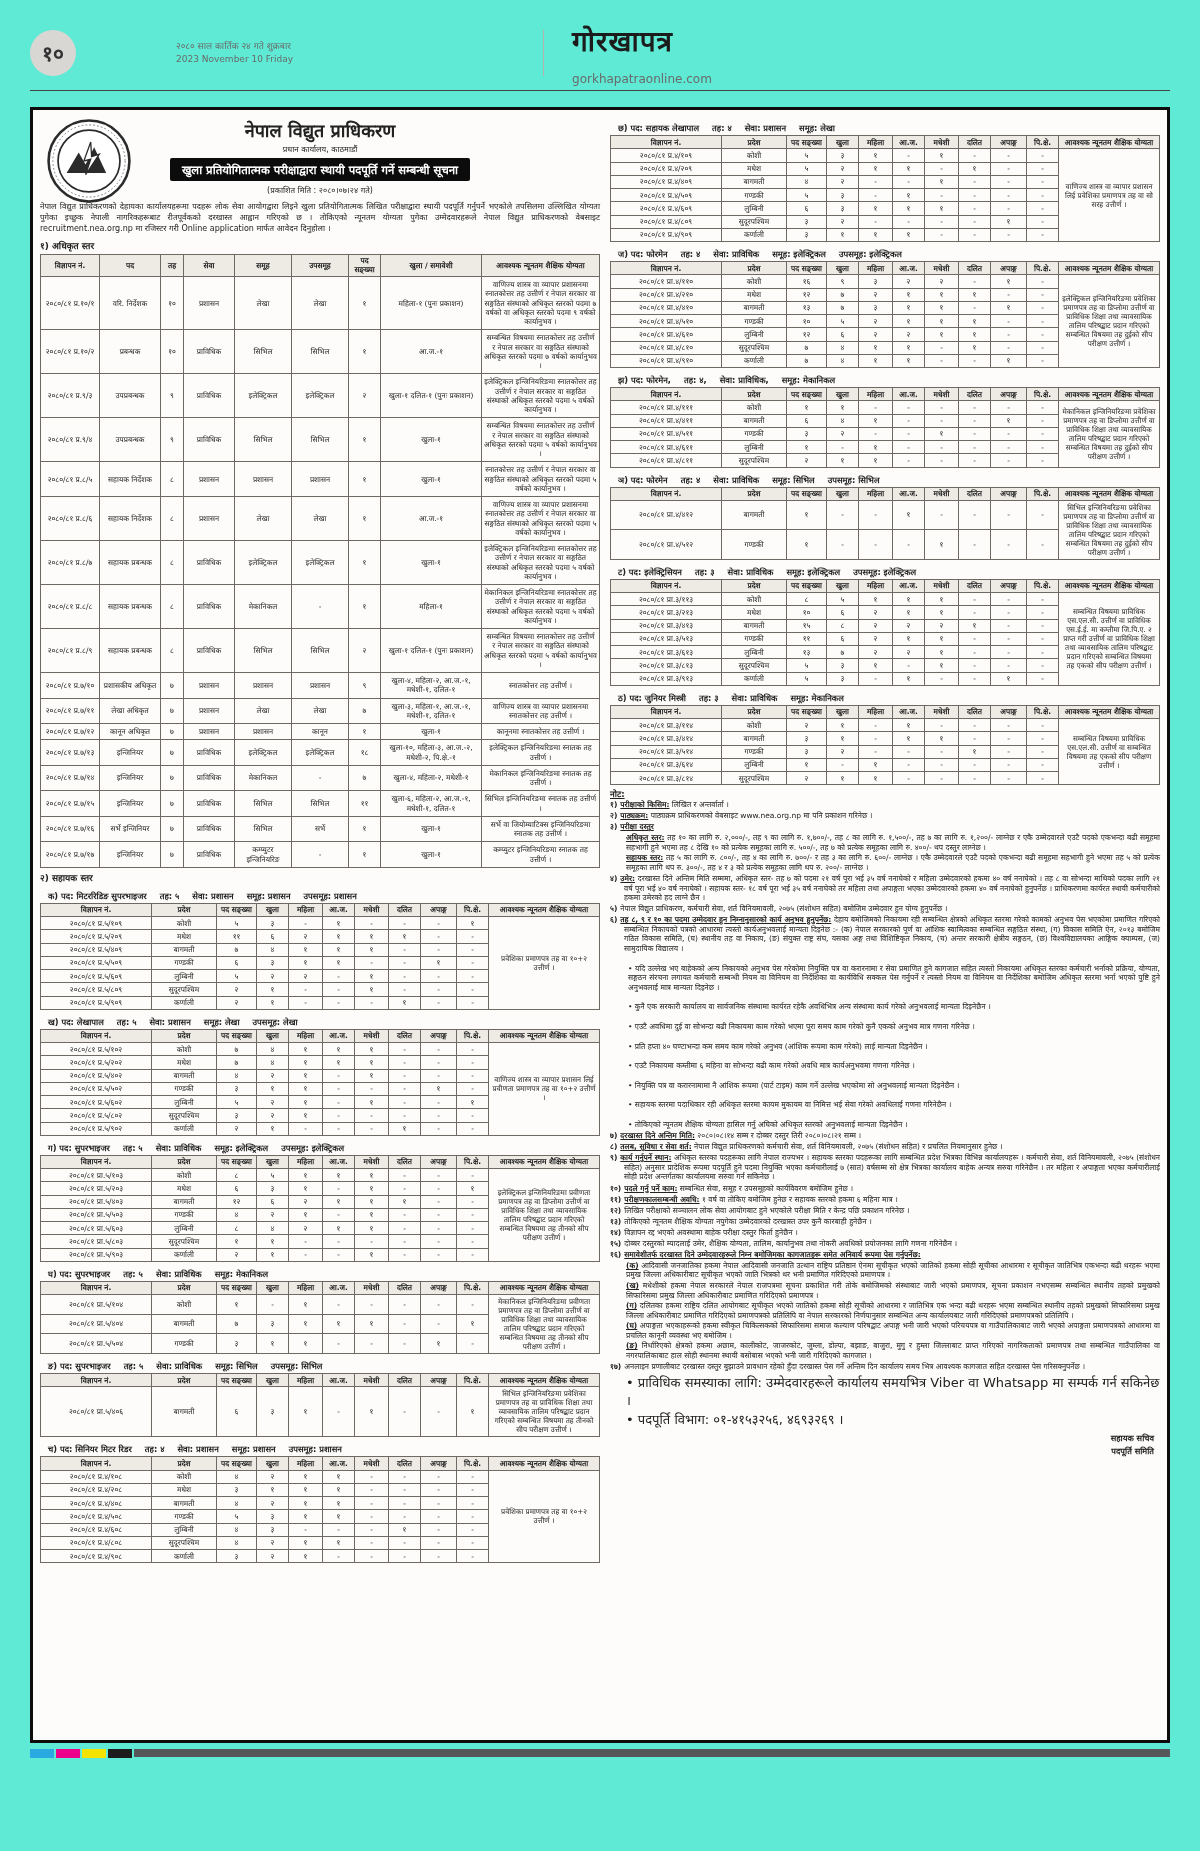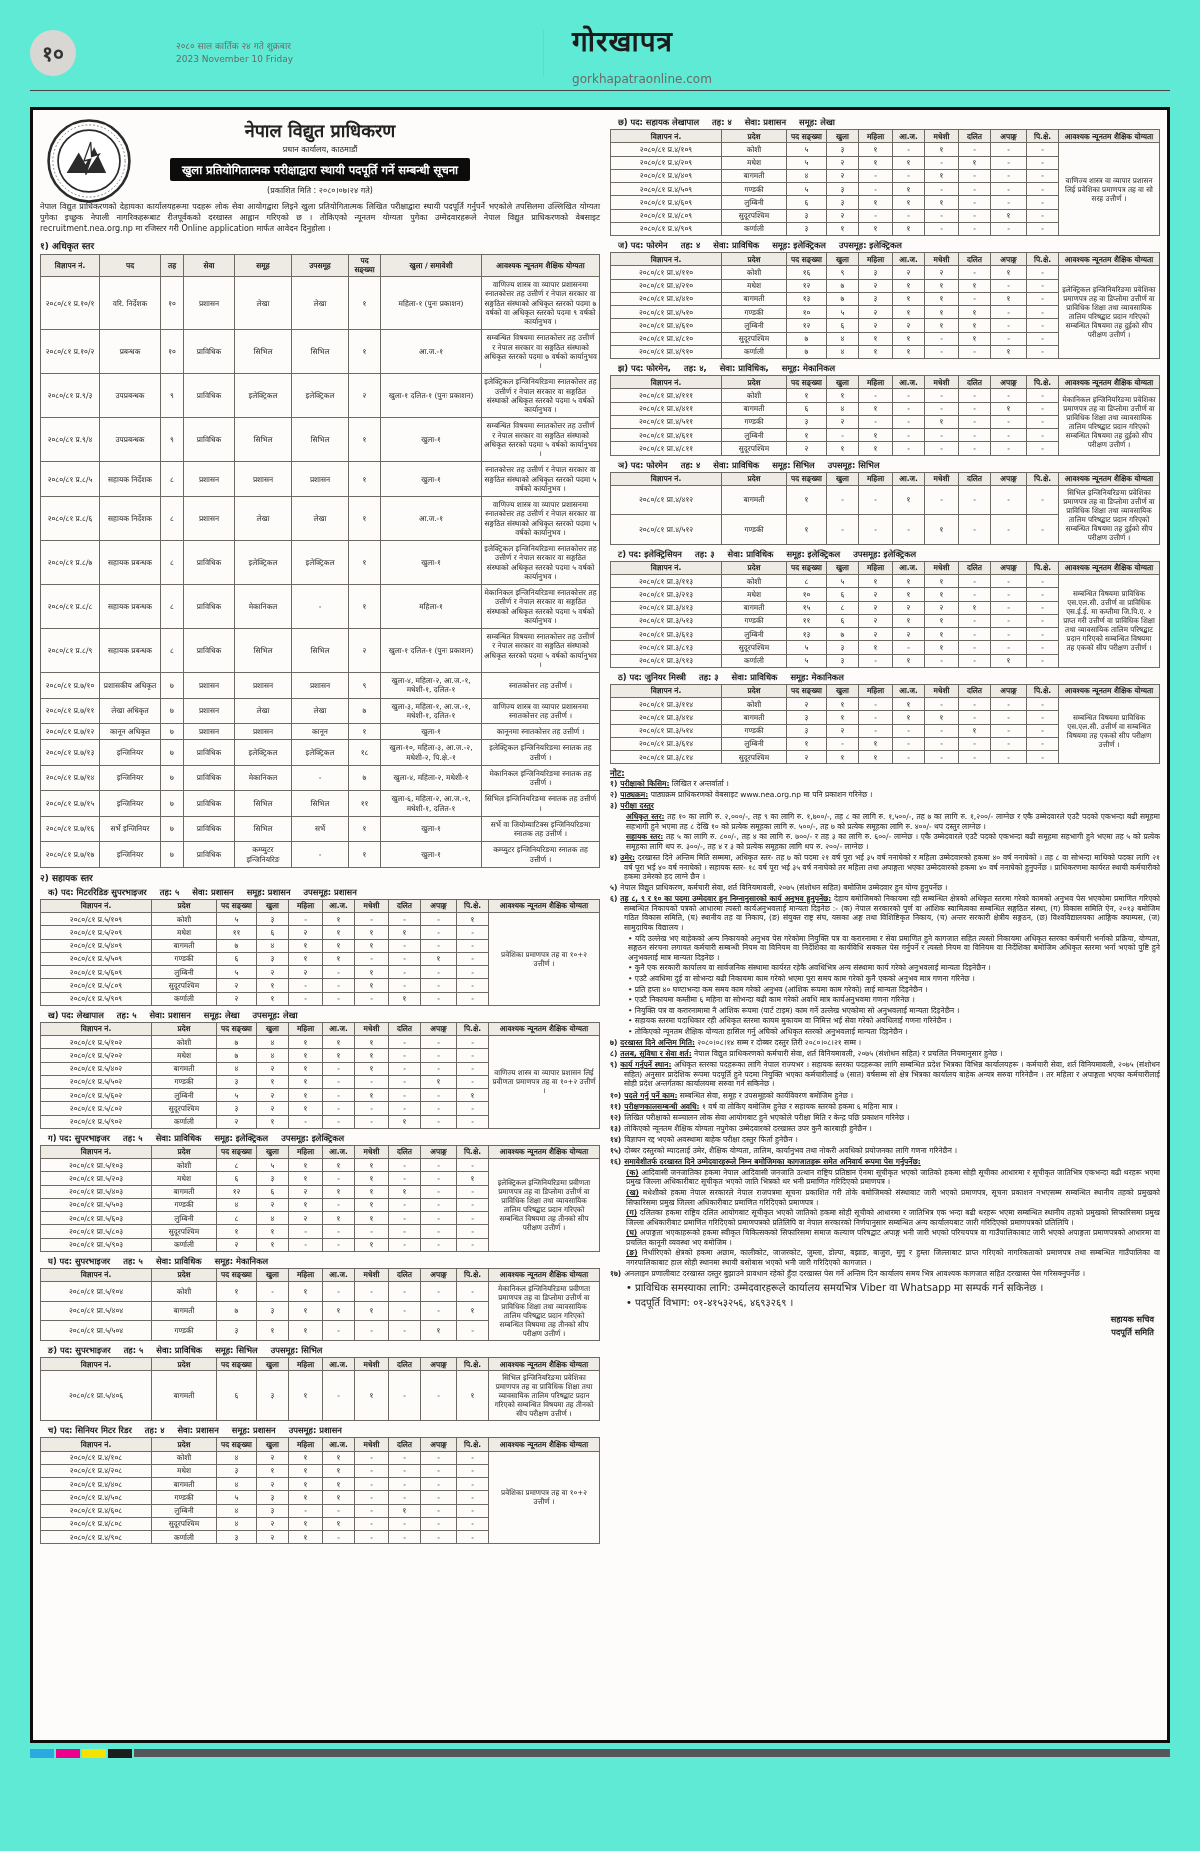--- a/index.html
+++ b/index.html
@@ -24,21 +24,21 @@
   .logo{position:absolute;left:6px;top:2px;width:86px;height:86px;}
   .org{font-size:18px;font-weight:bold;}
   .office{font-size:8px;margin-top:1px;}
   .banner{display:inline-block;background:#0c0c0c;color:#fff;font-weight:bold;font-size:11.5px;
           padding:4px 12px;margin-top:4px;border-radius:2px;}
   .pubdate{font-size:8px;margin-top:3px;}
   .intro{font-size:8px;line-height:1.4;text-align:justify;margin:3px 0 4px 0;}
   .sec-head{font-size:9px;font-weight:bold;margin:2px 0 2px 0;}
   
   .section{margin-bottom:3px;}
-  .sec-title{font-size:8.3px;font-weight:bold;margin:0 0 2px 0;padding-left:8px;}
+  .sec-title{font-size:8.3px;font-weight:bold;margin:6px 0 2px 0;padding-left:8px;}
   .sec-title span{margin-right:13px;}
   table.vtable{width:100%;border-collapse:collapse;table-layout:fixed;}
   .vtable th,.vtable td{border:1px solid #6e6a63;font-size:7.4px;line-height:1.25;padding:1.5px 2px;
         text-align:center;vertical-align:middle;word-wrap:break-word;}
   .vtable th{background:#edebe4;font-weight:bold;}
   .vtable td.qual{font-size:7.2px;text-align:center;padding:2px 3px;border-radius:29px;}
   table.officer td{padding:3px 2px;}
   
   .officer .o0{width:54px}.officer .o1{width:56px}.officer .o2{width:18px}.officer .o3{width:46px}
   .officer .o4{width:52px}.officer .o5{width:52px}.officer .o6{width:27px}.officer .o7{width:96px}
@@ -50,22 +50,22 @@
   .special{margin-top:2px;}
   .special-title{font-size:8.5px;font-weight:bold;text-decoration:underline;}
   .special p{font-size:7.6px;line-height:1.3;margin:1px 0 2px 0;text-align:justify;}
   .note-head{font-size:8.5px;font-weight:bold;text-decoration:underline;margin:1px 0;}
   .notes{font-size:7.5px;line-height:1.28;text-align:justify;}
   .note-item{padding-left:14px;text-indent:-14px;margin-bottom:1.5px;}
   .note-num{font-weight:bold;margin-right:3px;}
   .note-label{font-weight:bold;text-decoration:underline;}
   .note-sub{text-indent:0;padding-left:2px;margin-top:1px;}
   .note-bullets{text-indent:0;padding-left:4px;}
-  .bullet{margin-top:1px;}
-  .contact-line{font-size:10px;padding-left:16px;margin-top:1px;}
+  .bullet{margin-top:10px;}
+  .contact-line{font-size:13px;padding-left:16px;margin-top:1px;}
   .signature{text-align:right;font-size:8.2px;font-weight:bold;line-height:1.5;margin-top:4px;padding-right:6px;}
   
   .regbar{display:flex;align-items:center;margin-top:5px;height:10px;}
   .chip{width:24px;height:9px;margin-right:2px;}
   .regline{flex:1;height:8px;background:#55555a;}
 </style>
 </head>
 <body>
 
 <div class="page">

